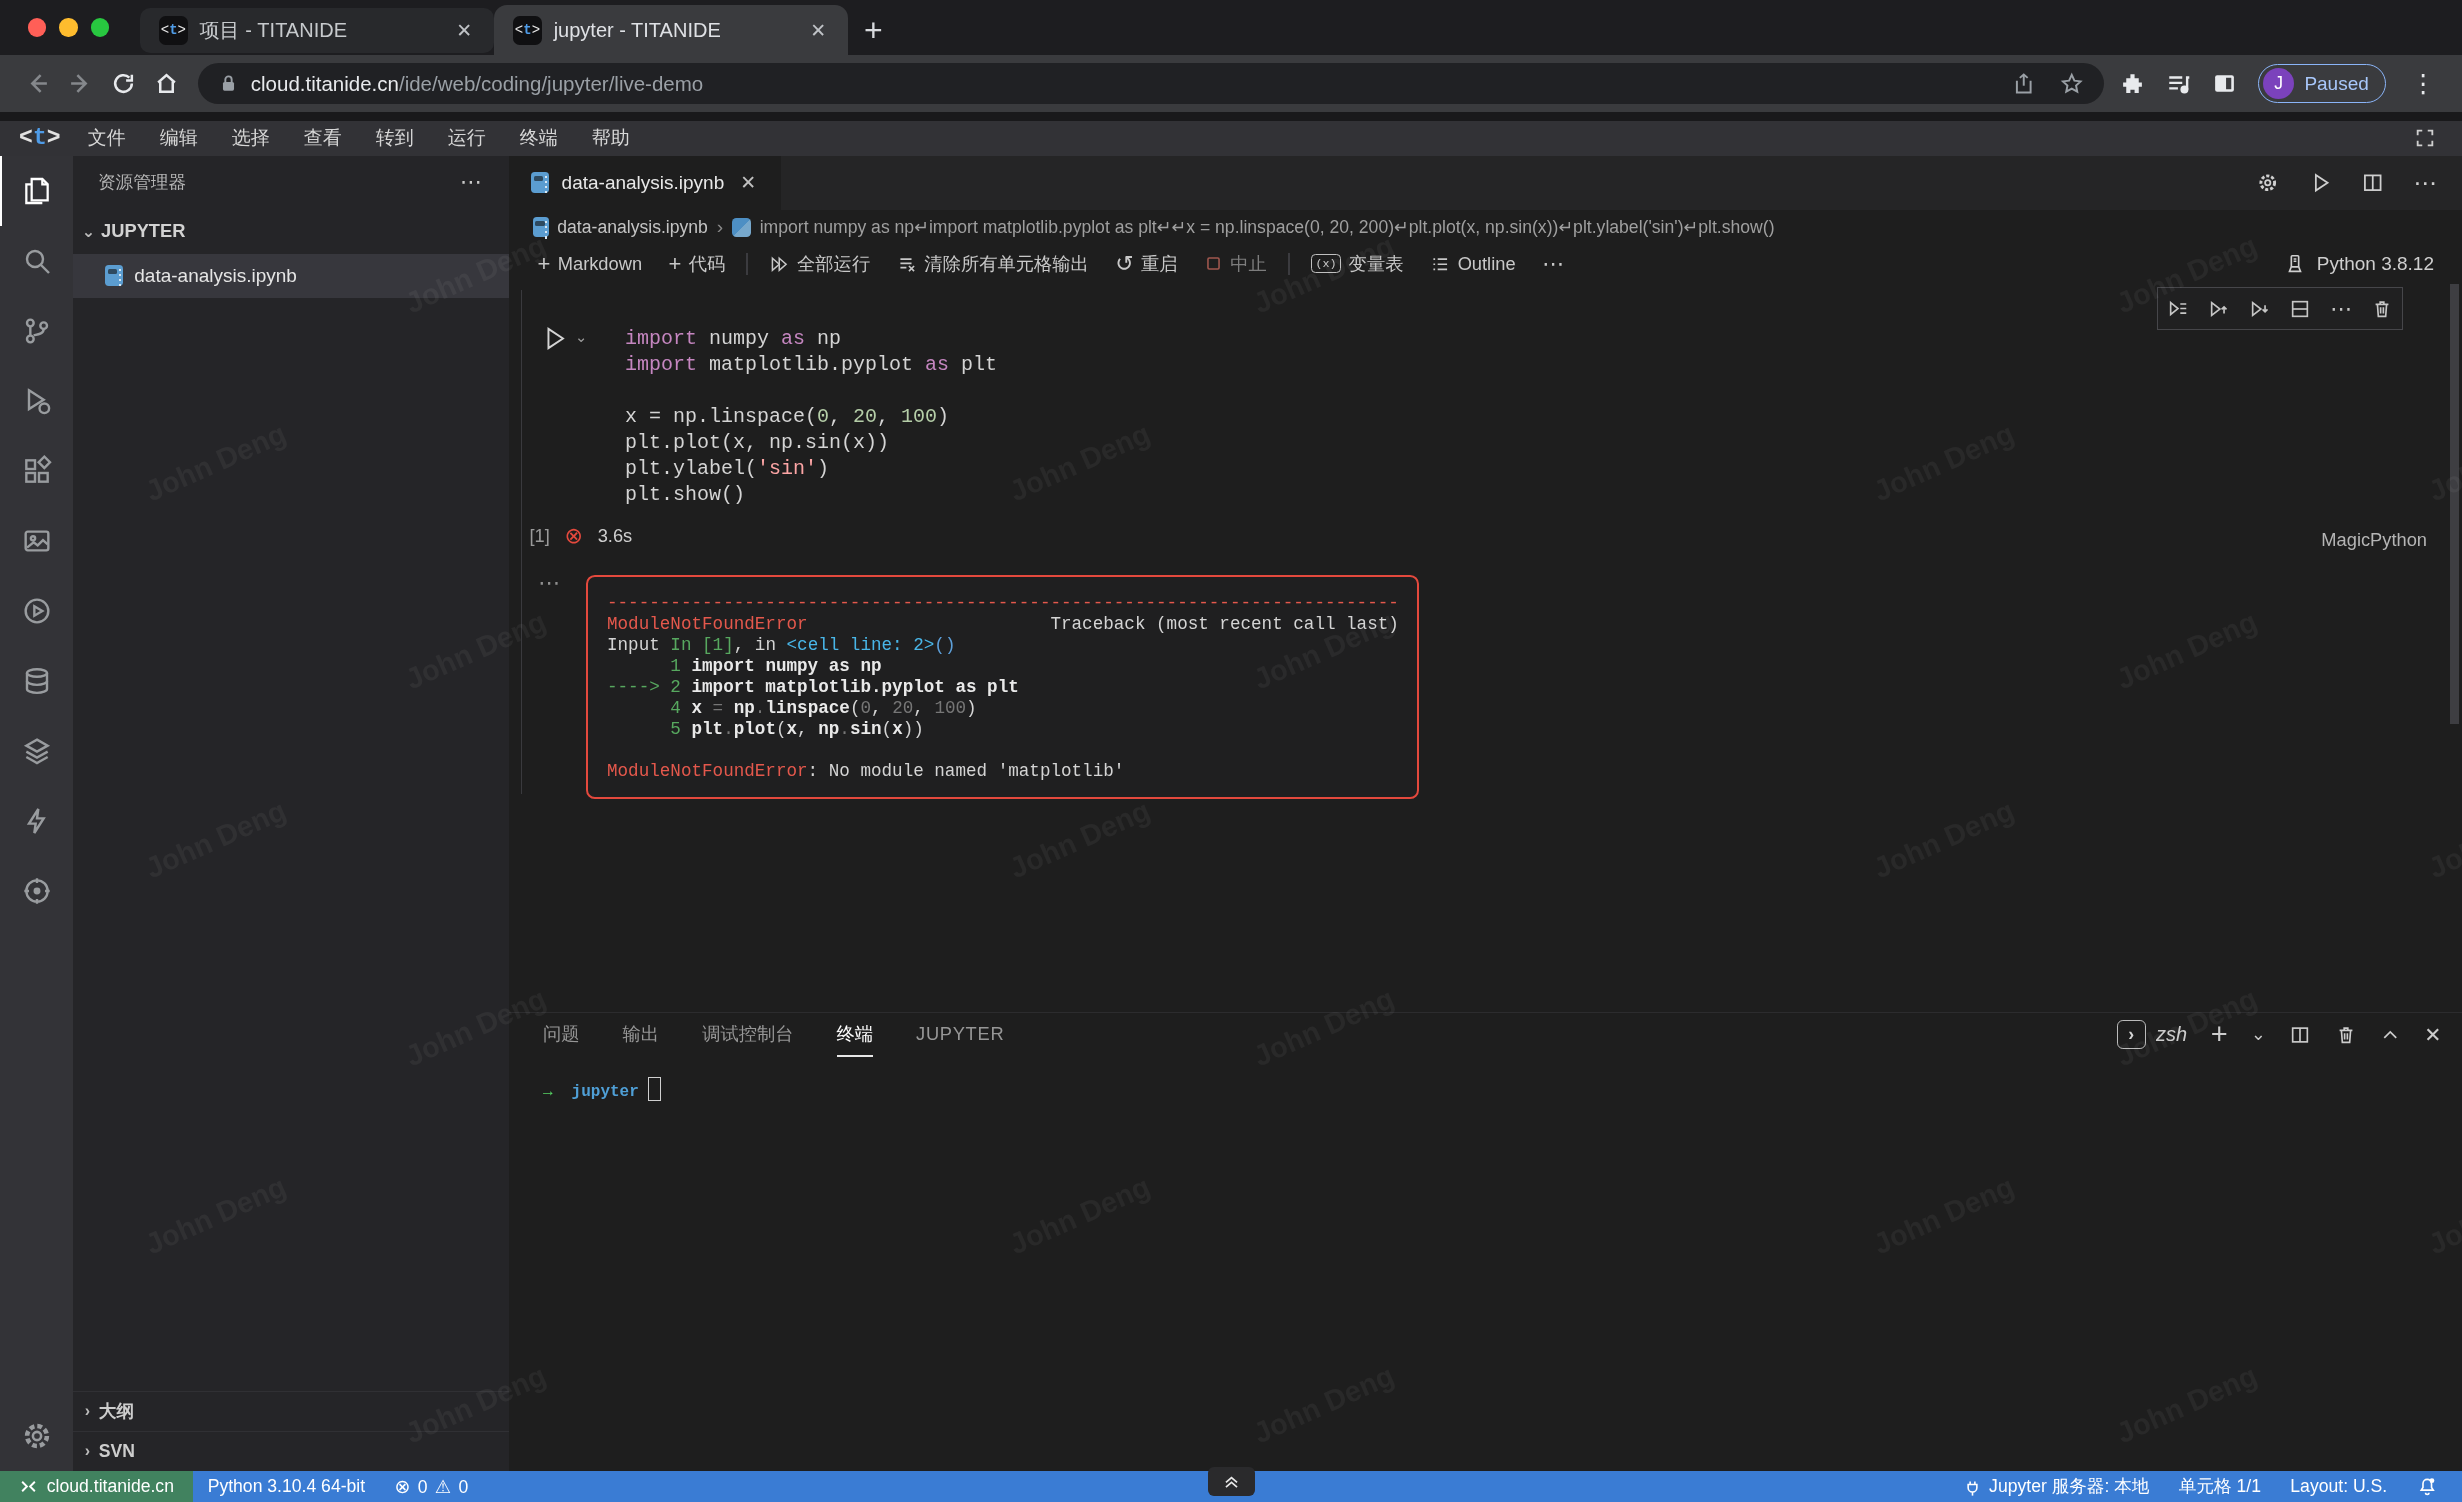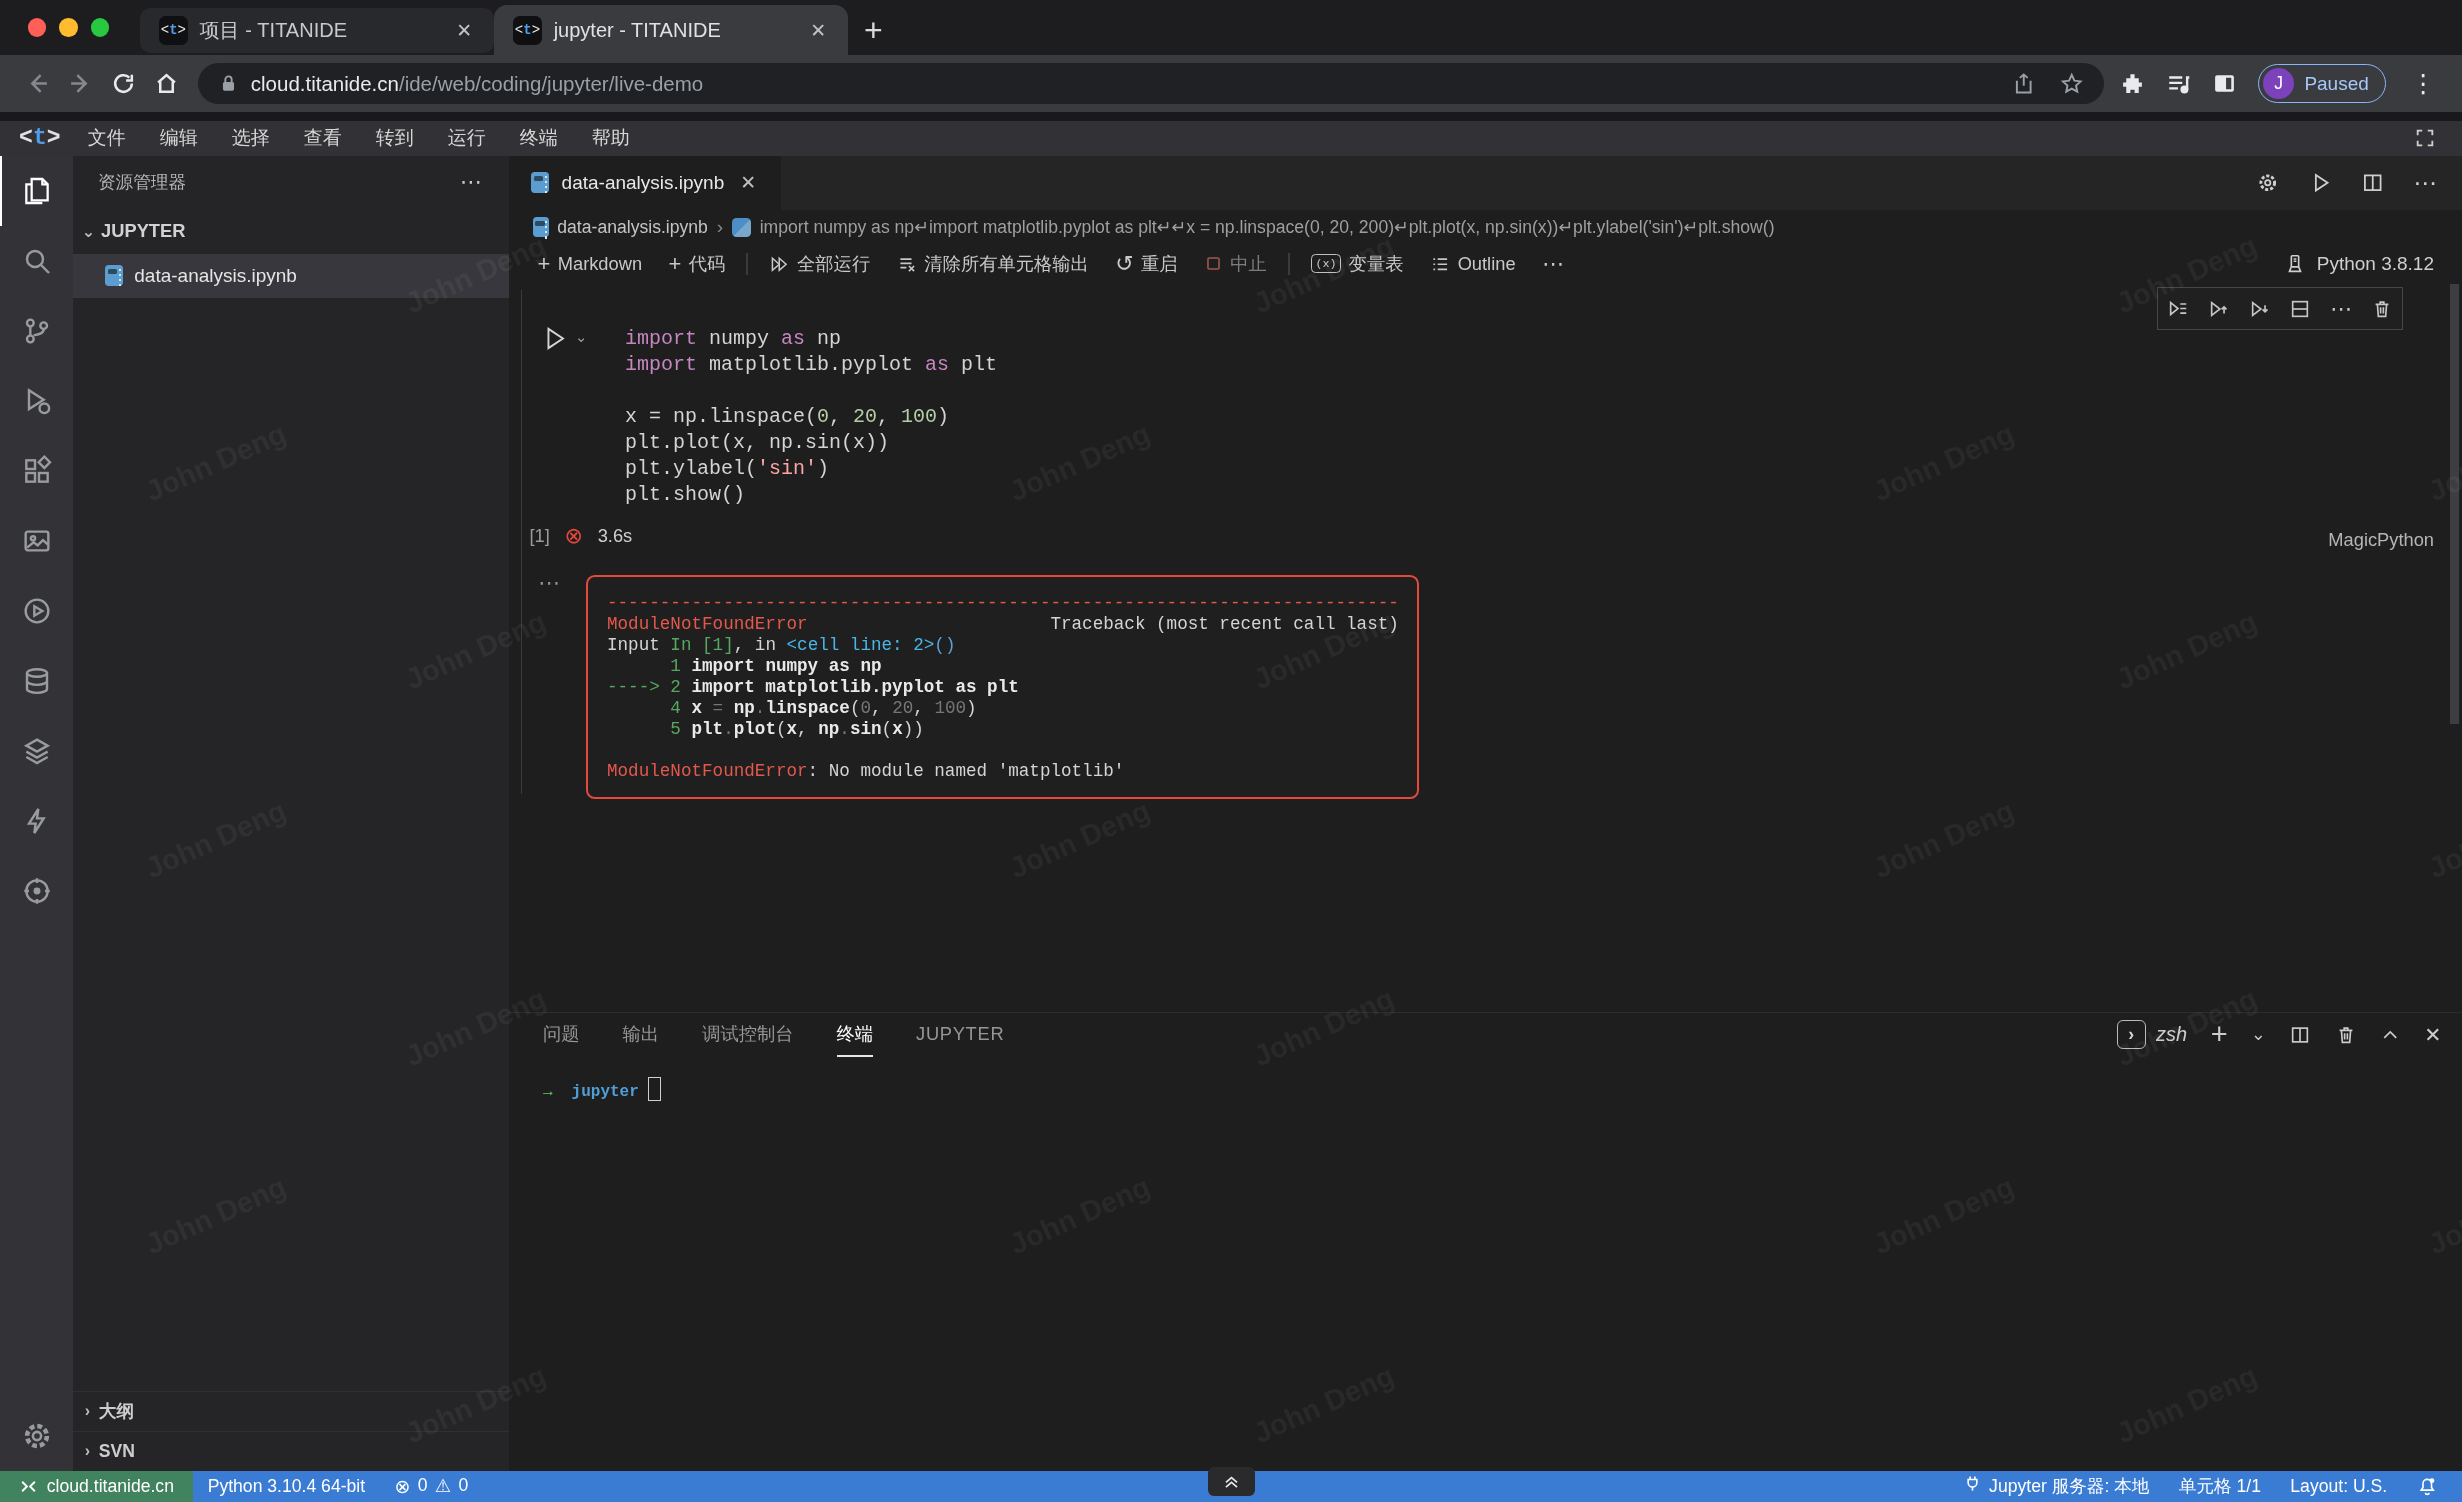--- a/index.html
+++ b/index.html
@@ -85,21 +85,21 @@
 
   
   .nbbody { flex:1; position:relative; overflow:hidden; }
   .cellborder { position:absolute; left:11.7px; top:7.3px; width:1.5px; height:504px; background:#3a3a3e; }
   .runbtn { position:absolute; left:31px; top:41px; display:flex; align-items:flex-start; gap:5.9px; color:#d4d4d4; }
   .runbtn .dd { color:#9a9a9a; font-size:14.7px; margin-top:4.4px; }
   .codeblock { position:absolute; left:116px; top:43px; font-family:"Liberation Mono","DejaVu Sans Mono",monospace; font-size:20px; line-height:26px; white-space:pre; }
   .execrow { position:absolute; left:20.5px; top:242px; display:flex; align-items:center; gap:14.7px; font-size:18.3px; color:#9a9a9a; }
   .erricon { color:#e4493d; font-size:22px; line-height:1; }
   .dur { color:#cfcfcf; }
-  .maglabel { position:absolute; right:28px; top:246px; font-size:18.3px; color:#b5b5b5; }
+  .maglabel { position:absolute; right:35px; top:246px; font-size:18.3px; color:#b5b5b5; }
   .outdots { position:absolute; left:29px; top:287px; color:#8f8f8f; font-size:22px; letter-spacing:1.5px; }
   .errbox { position:absolute; left:77px; top:292px; width:833px; height:224px; border:2.9px solid #e4493d; border-radius:8.8px; background:#1f1f20; padding:16px 19px; font-family:"Liberation Mono","DejaVu Sans Mono",monospace; font-size:17.6px; line-height:21px; white-space:pre; }
   .scrollthumb { position:absolute; right:2.9px; top:1.5px; width:8.8px; height:440px; background:#3e3e42; }
 
   .floattb { position:absolute; top:4.4px; right:59px; width:246px; height:43px; background:#202021; border:1.5px solid #46464a; display:flex; align-items:center; justify-content:space-around; color:#c6c6c6; }
 
   .tk-pl{color:#d4d4d4} .tk-kw{color:#c586c0} .tk-num{color:#b5cea8} .tk-str{color:#fca5a5}
   .tk-red{color:#e4584c} .tk-green{color:#57a85f} .tk-cyan{color:#49b6e8} .tk-blue{color:#5d9fd9}
   .tk-dim{color:#767676} .tk-b{color:#e9e9e9; font-weight:bold}
 
@@ -113,21 +113,21 @@
   .termicon { width:29px; height:29px; border:1.5px solid #bbbbbb; border-radius:5.9px; display:flex; align-items:center; justify-content:center; font-size:17.6px; font-weight:bold; color:#d5d5d5; }
   .zshlabel { font-size:20px;font-style:italic; }
   .termbody { flex:1; padding:20.5px 0 0 34px; font-family:Liberation Mono, monospace; font-size:16px; }
   .prompt-arrow { color:#56d364; margin-right:19px; }
   .prompt-cmd { color:#4f9fd6; font-weight:bold; }
   .cursor { display:inline-block; width:13px; height:23.5px; border:1.5px solid #d0d0d0; vertical-align:-4.4px; margin-left:8.8px; }
 
   
   .statusbar { height:31px; background:#3a7cd4; display:flex; align-items:center; color:#ffffff; font-size:17.6px; }
   .st-remote { background:#41825f; height:100%; display:flex; align-items:center; gap:8.8px; padding:0 19px; }
-  .st-item { display:flex; align-items:flex-start; gap:7.3px; padding:0 14.7px; white-space:nowrap; }
+  .st-item { display:flex; align-items:flex-end; gap:7.3px; padding:0 14.7px; white-space:nowrap; }
   .st-right { margin-left:auto; display:flex; align-items:center; padding-right:10.3px; }
   .restorebtn { position:absolute; left:1208px; top:1467px; width:47px; height:29px; background:#2a2a2c; border-radius:5.9px; display:flex; align-items:center; justify-content:center; z-index:6; color:#e8e8e8; }
 
   
   .wmlayer { position:absolute; left:0; top:111px; right:0; bottom:0; pointer-events:none; z-index:50; overflow:hidden; }
   .wm { position:absolute; font-size:29px; font-weight:600; color:rgba(255,255,255,0.05); transform:rotate(-24deg); white-space:nowrap; }
 </style>
 </head>
 <body>
 

